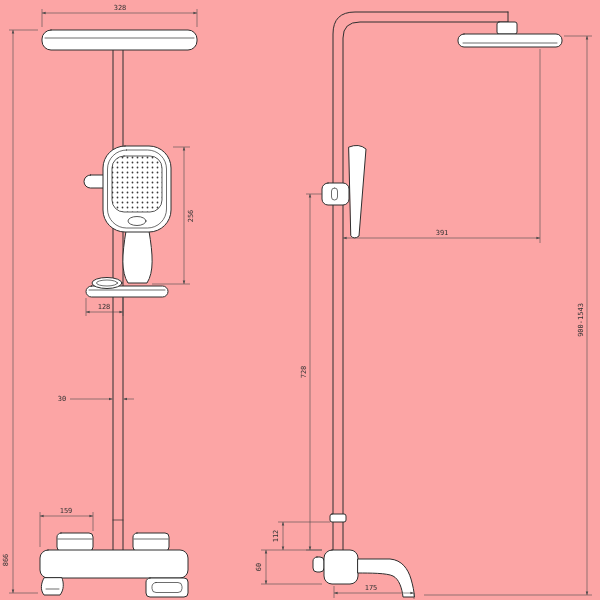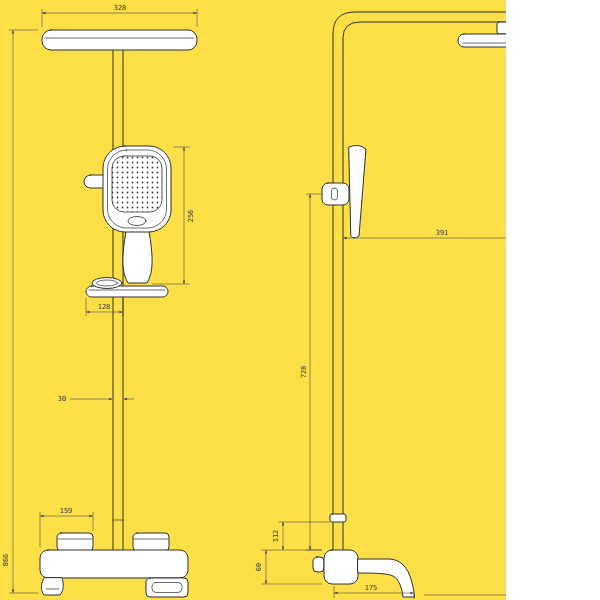--- a/index.html
+++ b/index.html
@@ -1,18 +1,18 @@
 <!DOCTYPE html>
 <html><head>
 <meta charset="utf-8">
 <style>
   html, body { margin: 0; padding: 0; background: #ffffff; }
   .stage {
-    width: 506px; height: 600px; position: relative;
-    background: #fde047; overflow: hidden;
+    width: 600px; height: 600px; position: relative;
+    background: #fca5a5; overflow: hidden;
     font-family: "DejaVu Sans", sans-serif;
   }
   svg { display: block; }
   .draw { stroke: #2f2f2f; fill: none; stroke-width: 1; stroke-linejoin: round; stroke-linecap: round; }
   .thin { stroke-width: 0.7; }
   .dim line, .dim path { stroke: #4a4a4a; stroke-width: 0.6; fill: none; }
   .dim text {
     font-family: "DejaVu Sans Mono", monospace;
     font-size: 7px; fill: #333333; stroke: none; text-anchor: middle;
   }

